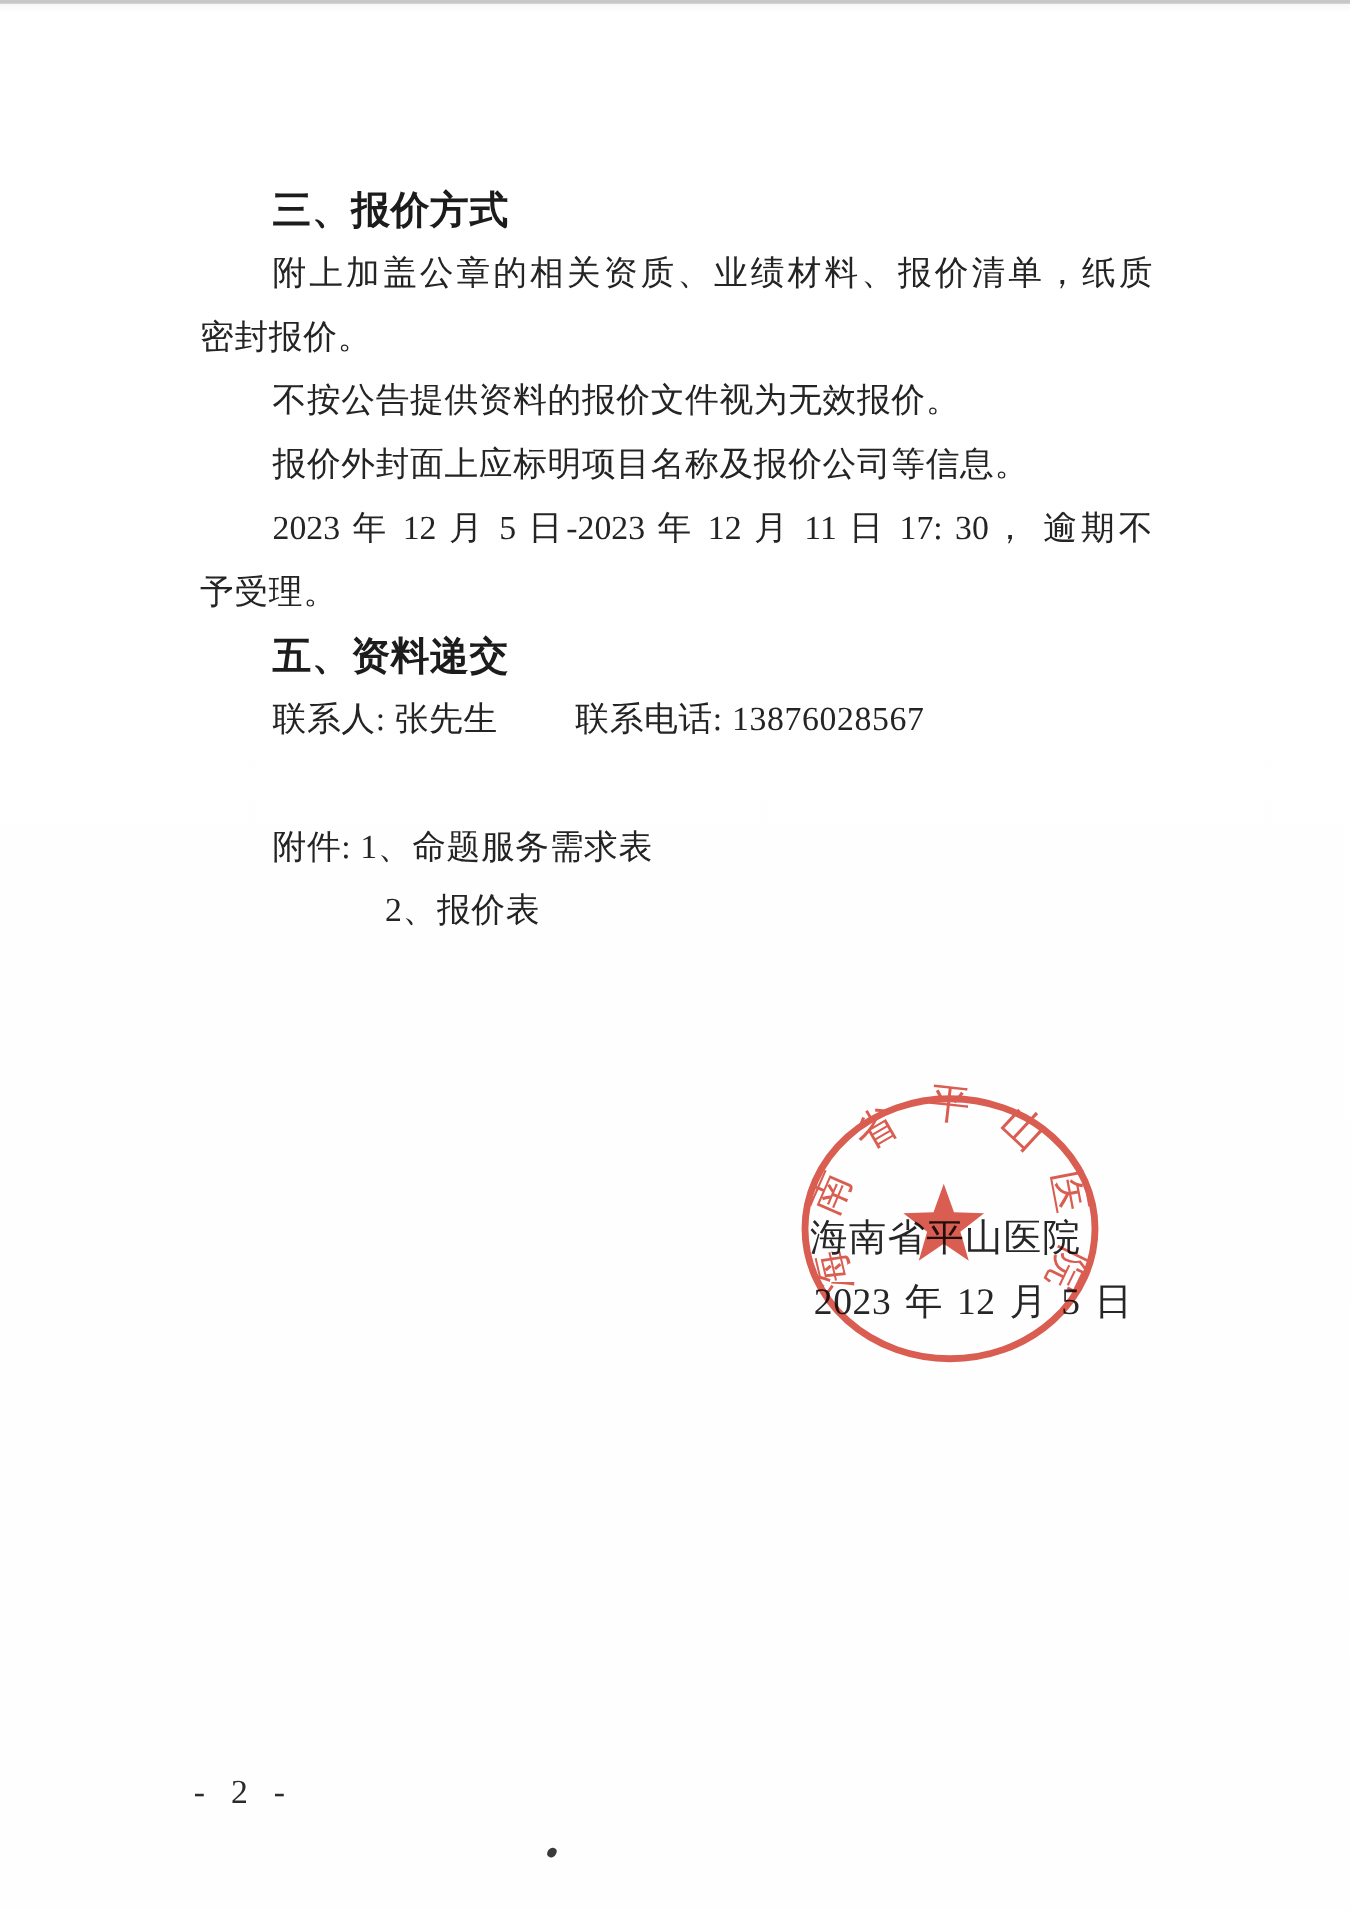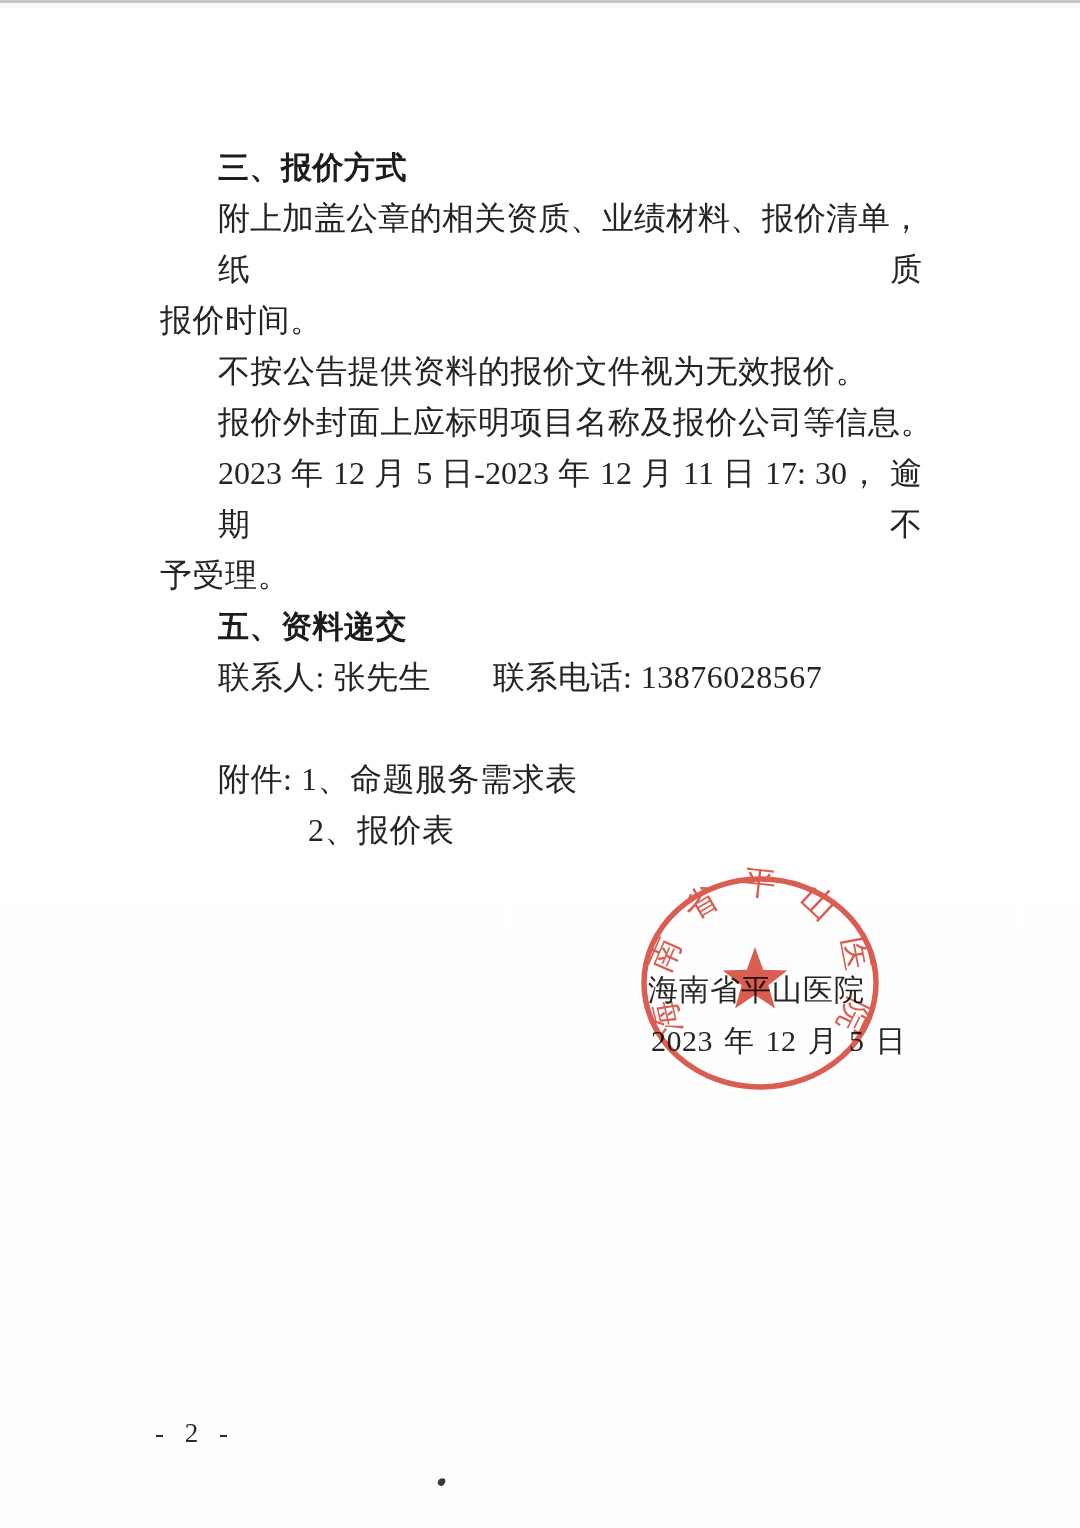--- a/index.html
+++ b/index.html
@@ -18,21 +18,21 @@
   }
   .scan-edge {
     position:absolute; top:0; left:0; right:0; height:3px;
     background:#c7c7c7;
   }
   .content {
     position:absolute; left:160px; top:142px; width:762px;
   }
   .line {
     min-height:51px; line-height:51px;
-    font-size:32px;
+    font-size:27px;
     letter-spacing:0.5px;
     white-space:nowrap;
     color:#242424;
   }
   .heading {
     font-weight:bold;
     font-family:"Liberation Sans","DejaVu Sans",sans-serif;
     font-size:31px;
     color:#1c1c1c;
   }
@@ -76,21 +76,21 @@
 </style>
 </head>
 <body>
 
 <div class="page">
   <div class="scan-edge"></div>
 
   <div class="content">
     <div class="line heading indent">三、报价方式</div>
     <div class="line indent fill">附上加盖公章的相关资质、业绩材料、报价清单，纸质</div>
-    <div class="line">报价时间。</div>
+    <div class="line">密封报价。</div>
     <div class="line indent">不按公告提供资料的报价文件视为无效报价。</div>
     <div class="line indent">报价外封面上应标明项目名称及报价公司等信息。</div>
     <div class="line indent fill">2023 年 12 月 5 日-2023 年 12 月 11 日 17: 30， 逾期不</div>
     <div class="line">予受理。</div>
     <div class="line heading indent">五、资料递交</div>
     <div class="line indent">
       <span>联系人: 张先生</span><span class="contact-phone">联系电话: 13876028567</span>
     </div>
     <div class="line spacer"></div>
     <div class="line indent">附件: 1、命题服务需求表</div>

